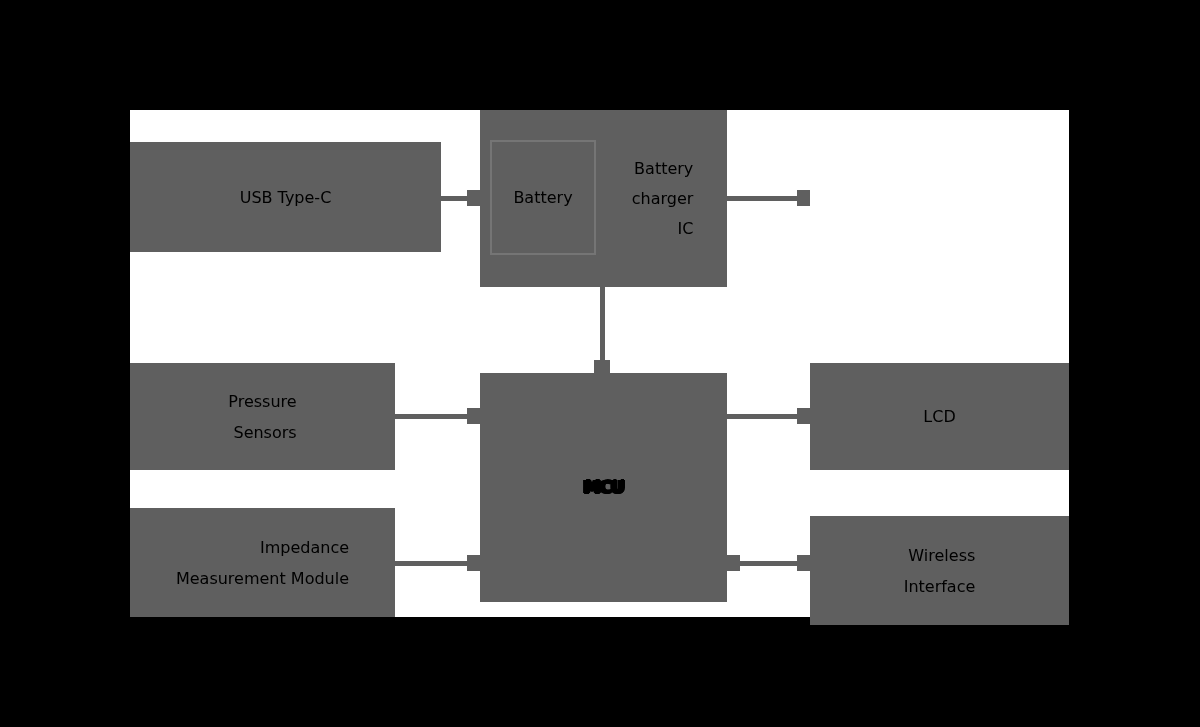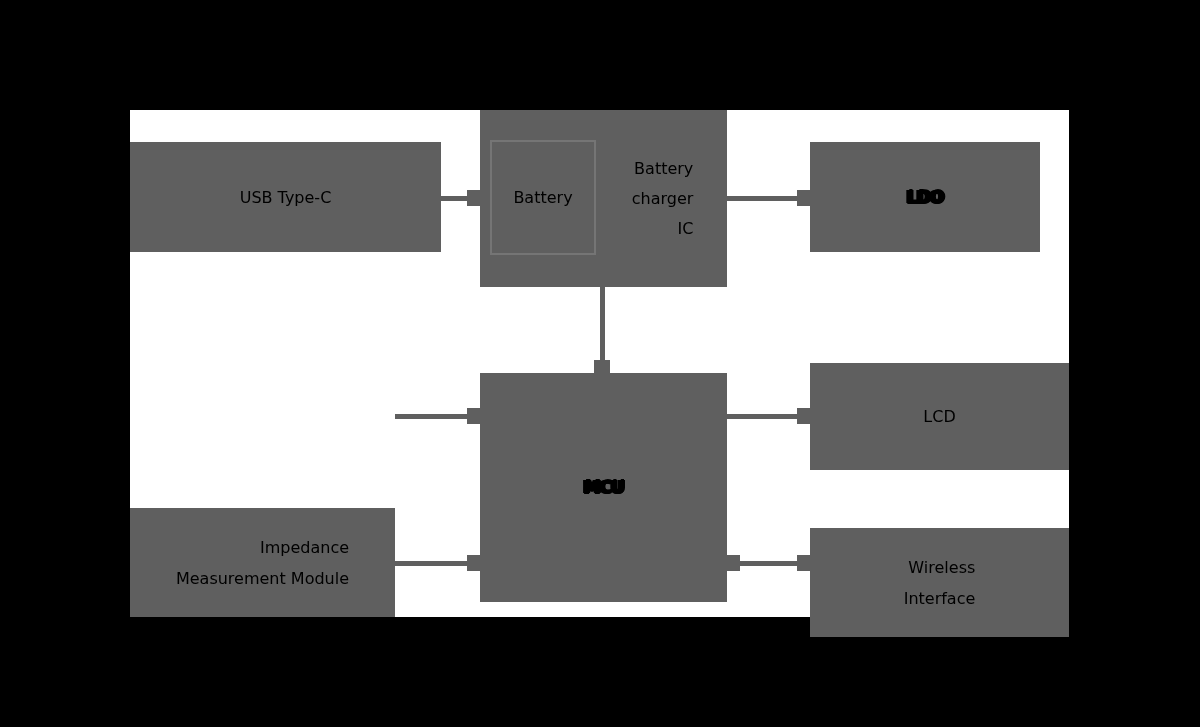--- a/index.html
+++ b/index.html
@@ -38,21 +38,21 @@
     letter-spacing: -1px;
     font-size: 17px;
   }
   .block-usb        { left:130px; top:142px; width:311px; height:110px; }
   .block-charger    { left:480px; top:110px; width:247px; height:177px; }
   .block-ldo        { left:810px; top:142px; width:230px; height:110px; }
   .block-pressure   { left:130px; top:363px; width:265px; height:107px; }
   .block-mcu        { left:480px; top:373px; width:247px; height:229px; }
   .block-lcd        { left:810px; top:363px; width:259px; height:107px; }
   .block-impedance  { left:130px; top:508px; width:265px; height:109px; }
-  .block-wireless   { left:810px; top:528px; width:259px; height:109px; }
+  .block-wireless   { left:810px; top:516px; width:259px; height:109px; }
 
   .battery-inner {
     position: absolute;
     left: 10px; top: 30px;
     width: 106px; height: 115px;
     border: 2px solid #757575;
     display: flex; align-items: center; justify-content: center;
   }
   .charger-text {
     position: absolute;
@@ -101,24 +101,25 @@
     <div class="battery-inner">
       <span class="label">Battery</span>
     </div>
     <div class="charger-text">
       <span class="label">Battery
 charger
 IC</span>
     </div>
   </div>
 
-  <div class="block block-ldo">
-    <span class="label heavy">LDO</span>
+
+  <div class="block block-pressure">
+    <span class="label">Pressure
+Sensors</span>
   </div>
-
 
   <div class="block block-mcu">
     <span class="label heavy">MCU</span>
   </div>
 
   <div class="block block-lcd">
     <span class="label">LCD</span>
   </div>
 
   <div class="block block-impedance">

